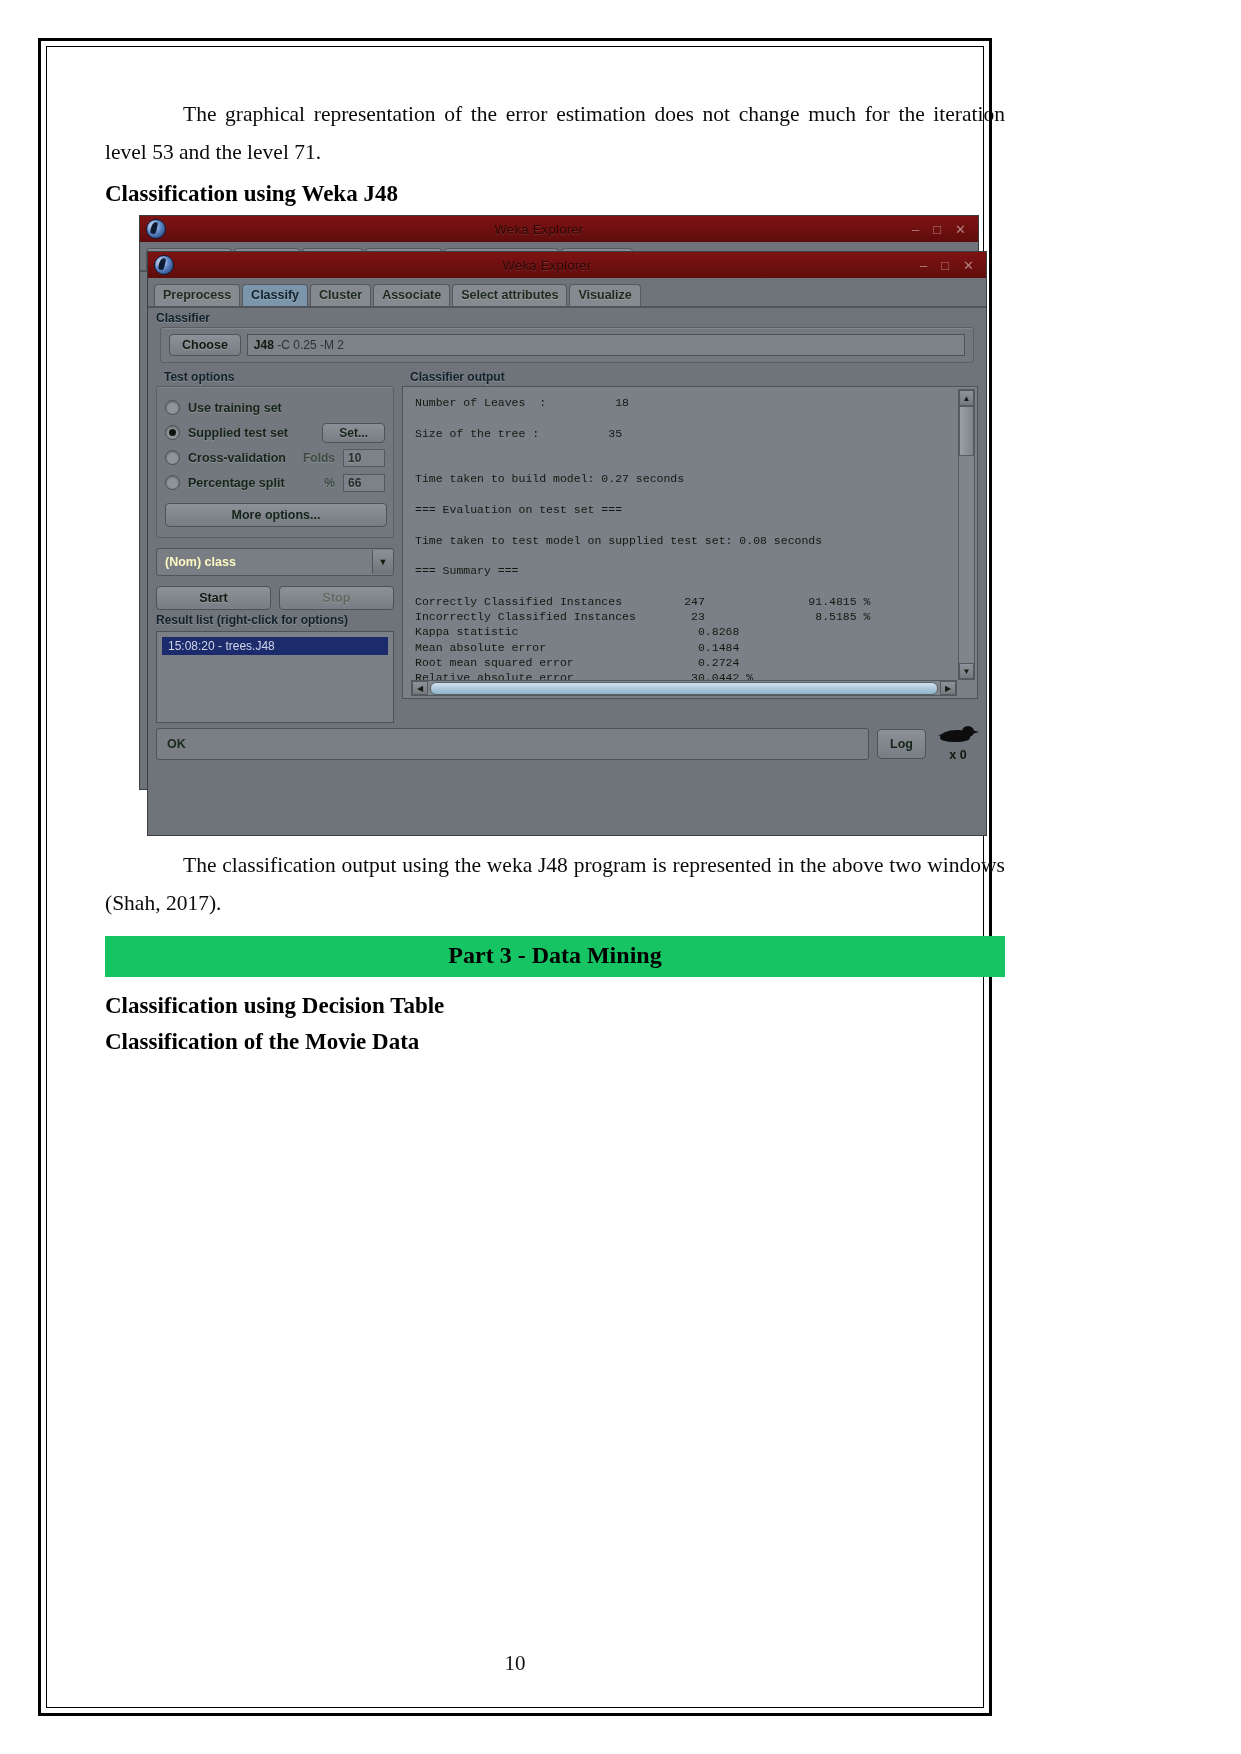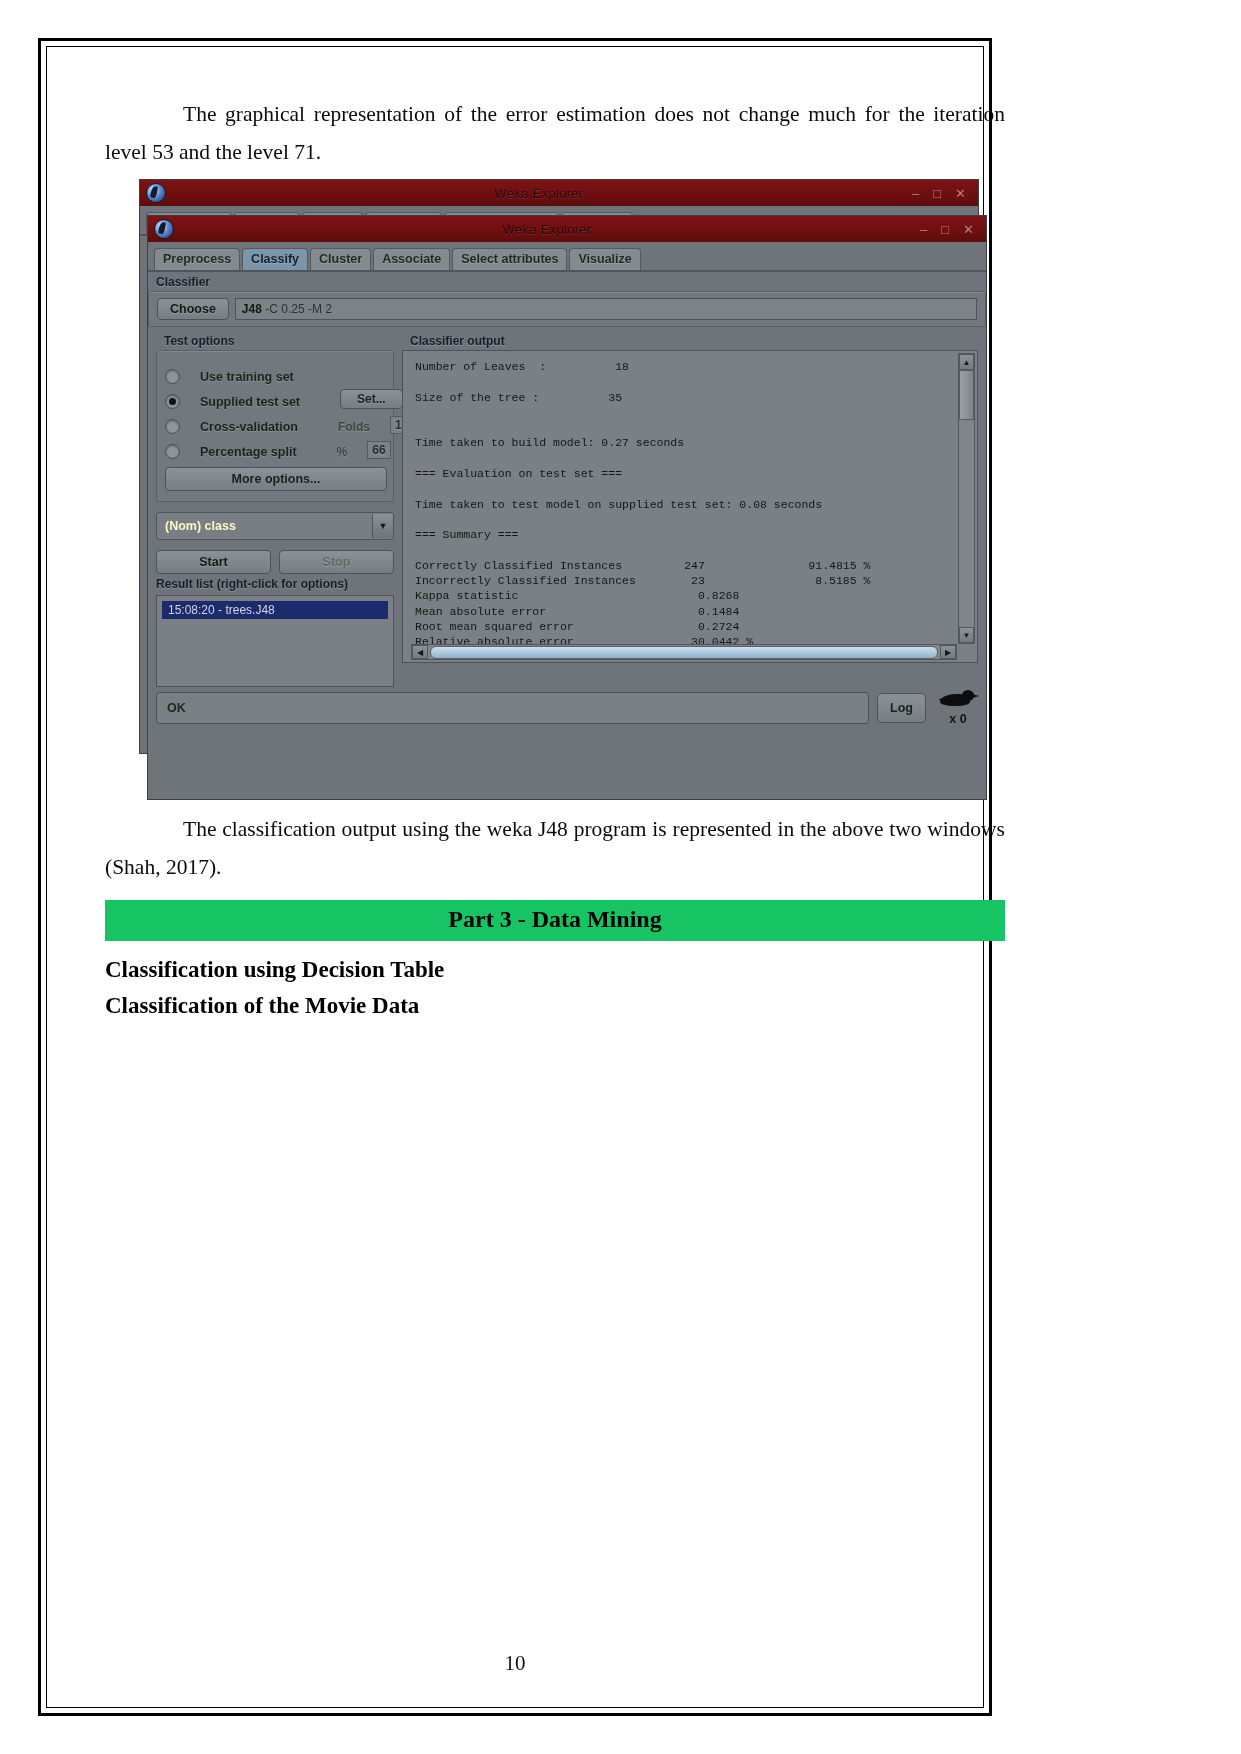--- a/index.html
+++ b/index.html
@@ -56,36 +56,36 @@
        padding:3px 8px 4px 8px;font-size:12.5px;color:#1d2b1d;font-weight:bold;
        font-family:"Liberation Sans",sans-serif;text-shadow:0 1px 0 rgba(255,255,255,.18);}
   .tab.sel{background:#7b96ab;color:#14222c;}
   .tab.blank{flex:1;border:none;background:transparent;}
 
   .grouplabel{font-size:12px;font-weight:bold;color:#11202c;padding:3px 0 2px 8px;
               font-family:"Liberation Sans",sans-serif;text-shadow:0 1px 0 rgba(255,255,255,.2);}
 
   .panel{border:1px solid #5a5f63;background:#72787d;border-radius:3px;box-shadow:inset 0 1px 0 rgba(255,255,255,.12);}
 
-  .classifier-box{margin:0 0;padding:6px 8px;display:flex;align-items:center;gap:6px;}
+  .classifier-box{margin:0 12px;padding:6px 8px;display:flex;align-items:center;gap:6px;}
   .btn{background:linear-gradient(180deg,#8b9197 0%,#777d83 100%);border:1px solid #4d5256;
        border-radius:4px;font-size:12.5px;color:#0f1a10;font-weight:bold;padding:3px 12px;
        font-family:"Liberation Sans",sans-serif;text-shadow:0 1px 0 rgba(255,255,255,.2);
        white-space:nowrap;}
   .cmdfield{flex:1;background:#7c8287;border:1px solid #4d5256;font-size:12px;color:#101a10;
             padding:3px 6px;font-family:"Liberation Sans",sans-serif;}
   .cmdfield b{font-weight:bold;}
   .cmdfield i{font-style:normal;color:#2a3530;}
 
   .mainarea{display:flex;gap:8px;padding:4px 8px 0 8px;}
   .leftcol{width:238px;}
   .rightcol{flex:1;}
 
   .testopts{padding:8px 8px 10px 8px;}
-  .optrow{display:flex;align-items:flex-end;gap:20px;height:25px;font-size:12.5px;color:#16251a;
+  .optrow{display:flex;align-items:center;gap:8px;height:25px;font-size:12.5px;color:#16251a;
           font-weight:bold;font-family:"Liberation Sans",sans-serif;text-shadow:0 1px 0 rgba(255,255,255,.18);}
   .radio{width:13px;height:13px;border-radius:50%;background:#8e9499;border:1px solid #474c50;
          box-shadow:inset 0 1px 2px rgba(0,0,0,.35);flex:0 0 auto;position:relative;}
   .radio.on:after{content:"";position:absolute;left:3px;top:3px;width:7px;height:7px;border-radius:50%;
          background:#10150f;}
   .optlabel{flex:0 0 auto;}
   .spacer{flex:1;}
   .smallbtn{background:linear-gradient(180deg,#8b9197 0%,#777d83 100%);border:1px solid #4d5256;
        border-radius:4px;font-size:12px;color:#16251a;font-weight:bold;padding:2px 16px;
        font-family:"Liberation Sans",sans-serif;}
@@ -152,20 +152,21 @@
 <body>
 
 <div class="page">
   <div class="border-outer"></div>
   <div class="border-inner"></div>
 
   <div class="content">
 
     <p class="body-text"><span class="indent"></span><span>The graphical representation of the error estimation does not change much for the iteration level 53 and the level 71.</span></p>
 
+    <h3 class="heading">Classification using Weka J48</h3>
 
     <div class="shot">
 
       <div class="weka-win weka-back">
         <div class="titlebar">
           <div class="tb-icon"></div>
           <div class="title-text">Weka Explorer</div>
           <div class="tb-btns">
             <span>–</span>
             <span>□</span>

